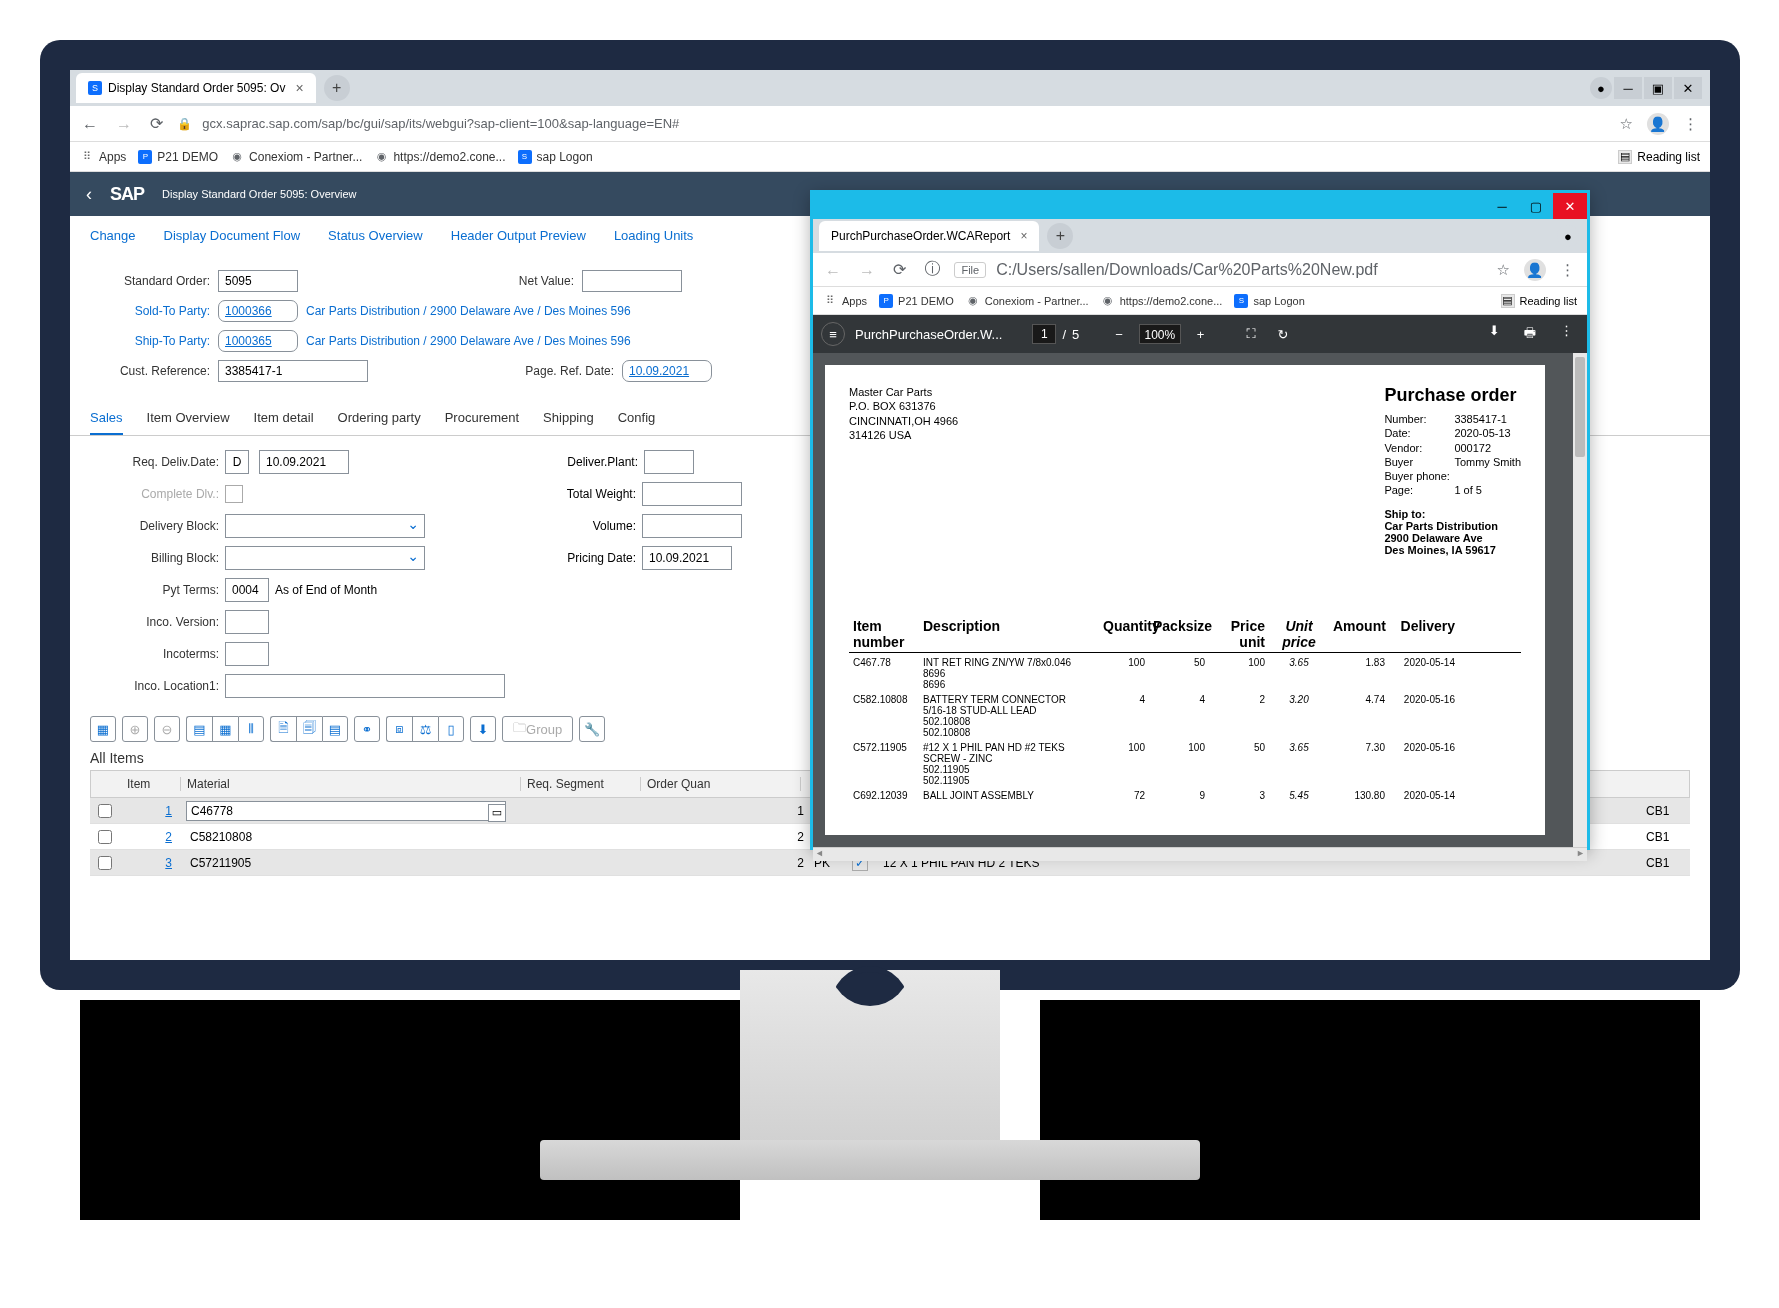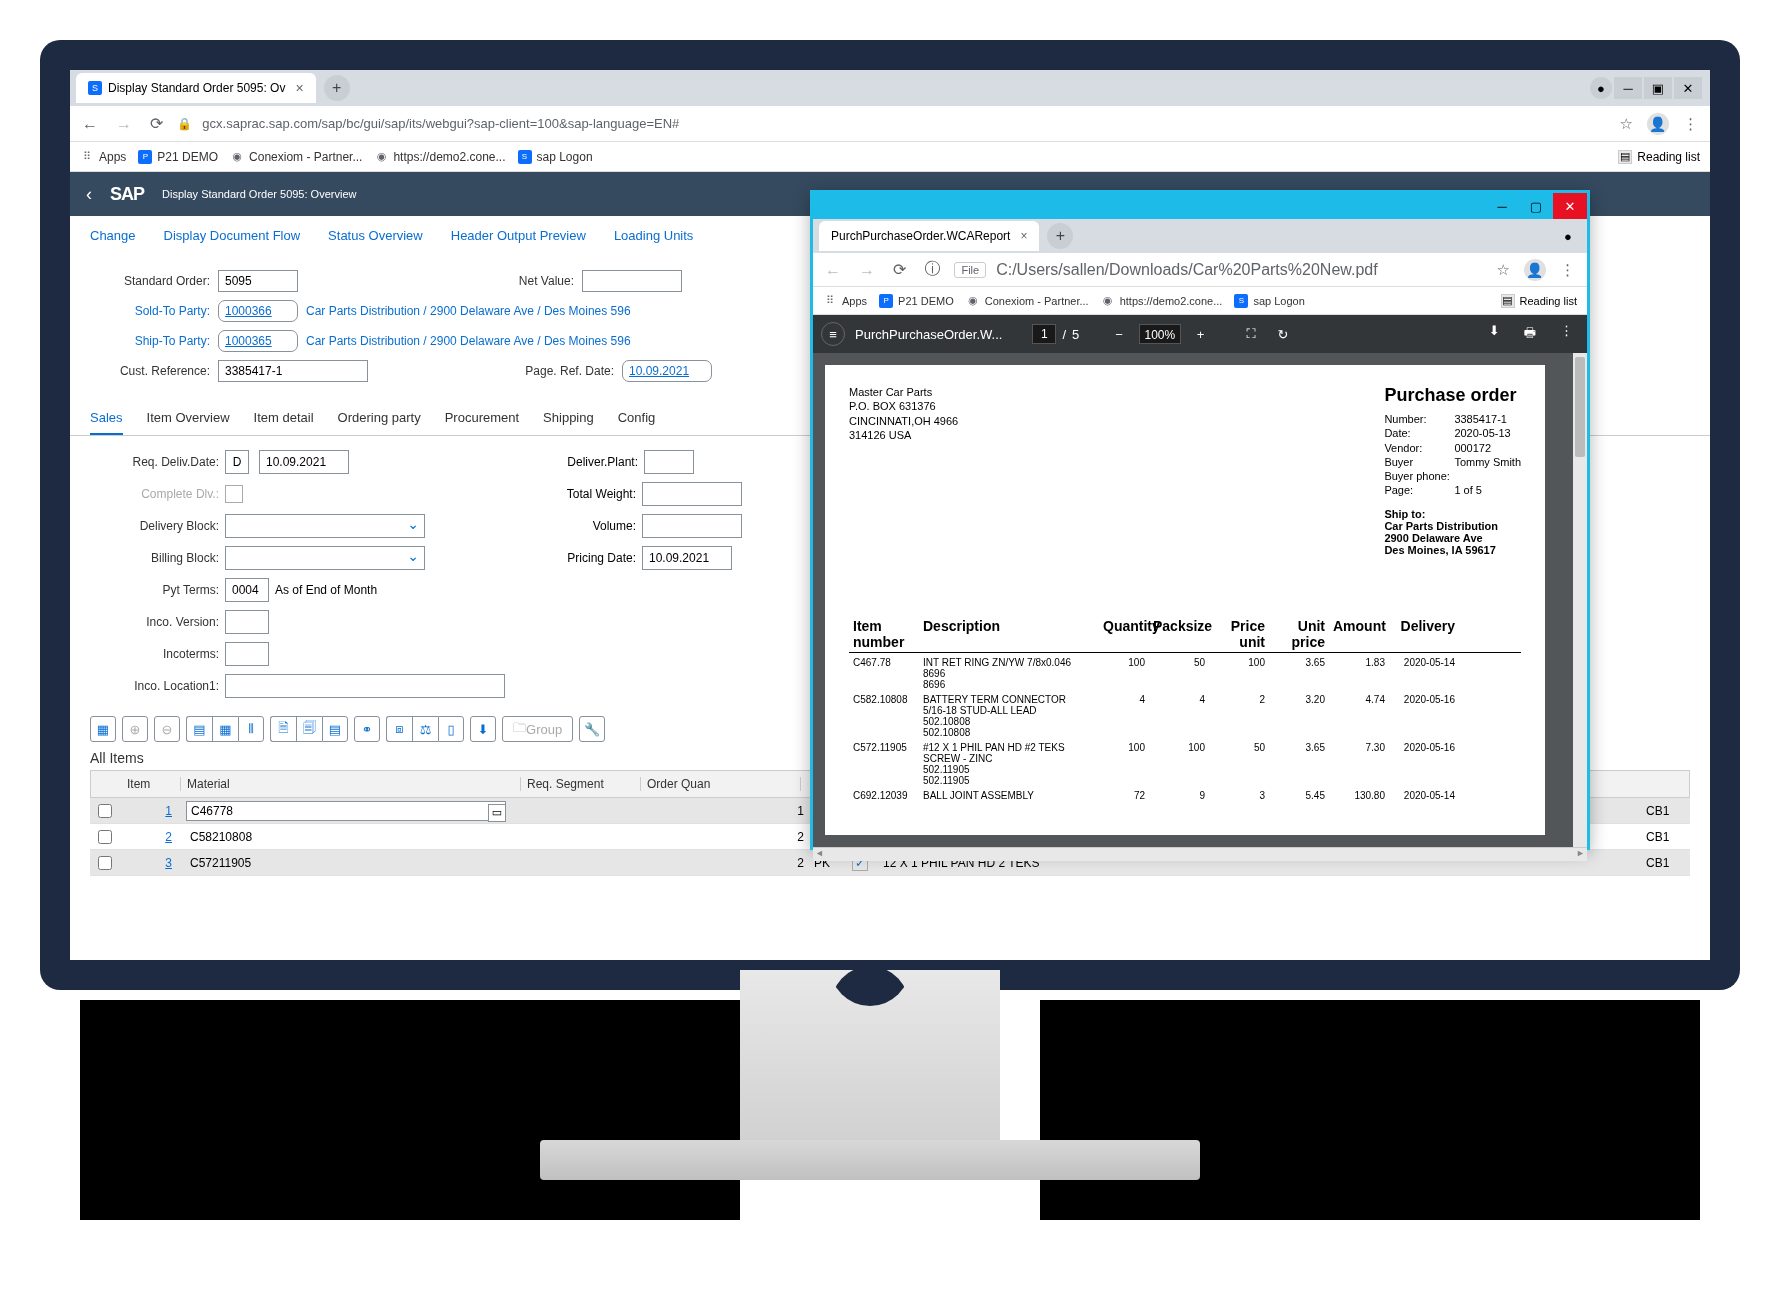--- a/index.html
+++ b/index.html
@@ -139,21 +139,21 @@
 .po-table { margin-top: 60px; width: 100%; }
 .po-thead { display: flex; border-bottom: 1px solid #000; font-weight: bold; font-size: 14px; }
 .po-th { padding: 2px 4px; }
 .po-row { display: flex; font-size: 10px; padding-top: 4px; }
 .po-td { padding: 0 4px; }
 .c-item { width: 70px; }
 .c-desc { width: 180px; }
 .c-qty { width: 50px; text-align: right; }
 .c-pack { width: 60px; text-align: right; }
 .c-pu { width: 60px; text-align: right; }
-.c-up { width: 60px; text-align: right; }
+.c-up { width: 60px; text-align: center; font-style: italic; }
 .c-amt { width: 60px; text-align: right; }
 .c-del { width: 70px; text-align: right; }
 
 .pdf-scroll-h { height: 14px; background: #e8e8e8; border-top: 1px solid #ccc; position: relative; }
 .pdf-scroll-h::before { content: '◄'; position: absolute; left: 2px; font-size: 9px; color: #888; }
 .pdf-scroll-h::after { content: '►'; position: absolute; right: 2px; font-size: 9px; color: #888; }
 .pdf-scroll-v { position: absolute; right: 0; top: 0; bottom: 0; width: 14px; background: #e8e8e8; }
 .pdf-scroll-thumb { position: absolute; right: 2px; top: 4px; width: 10px; height: 100px; background: #bbb; border-radius: 2px; }
 
 

